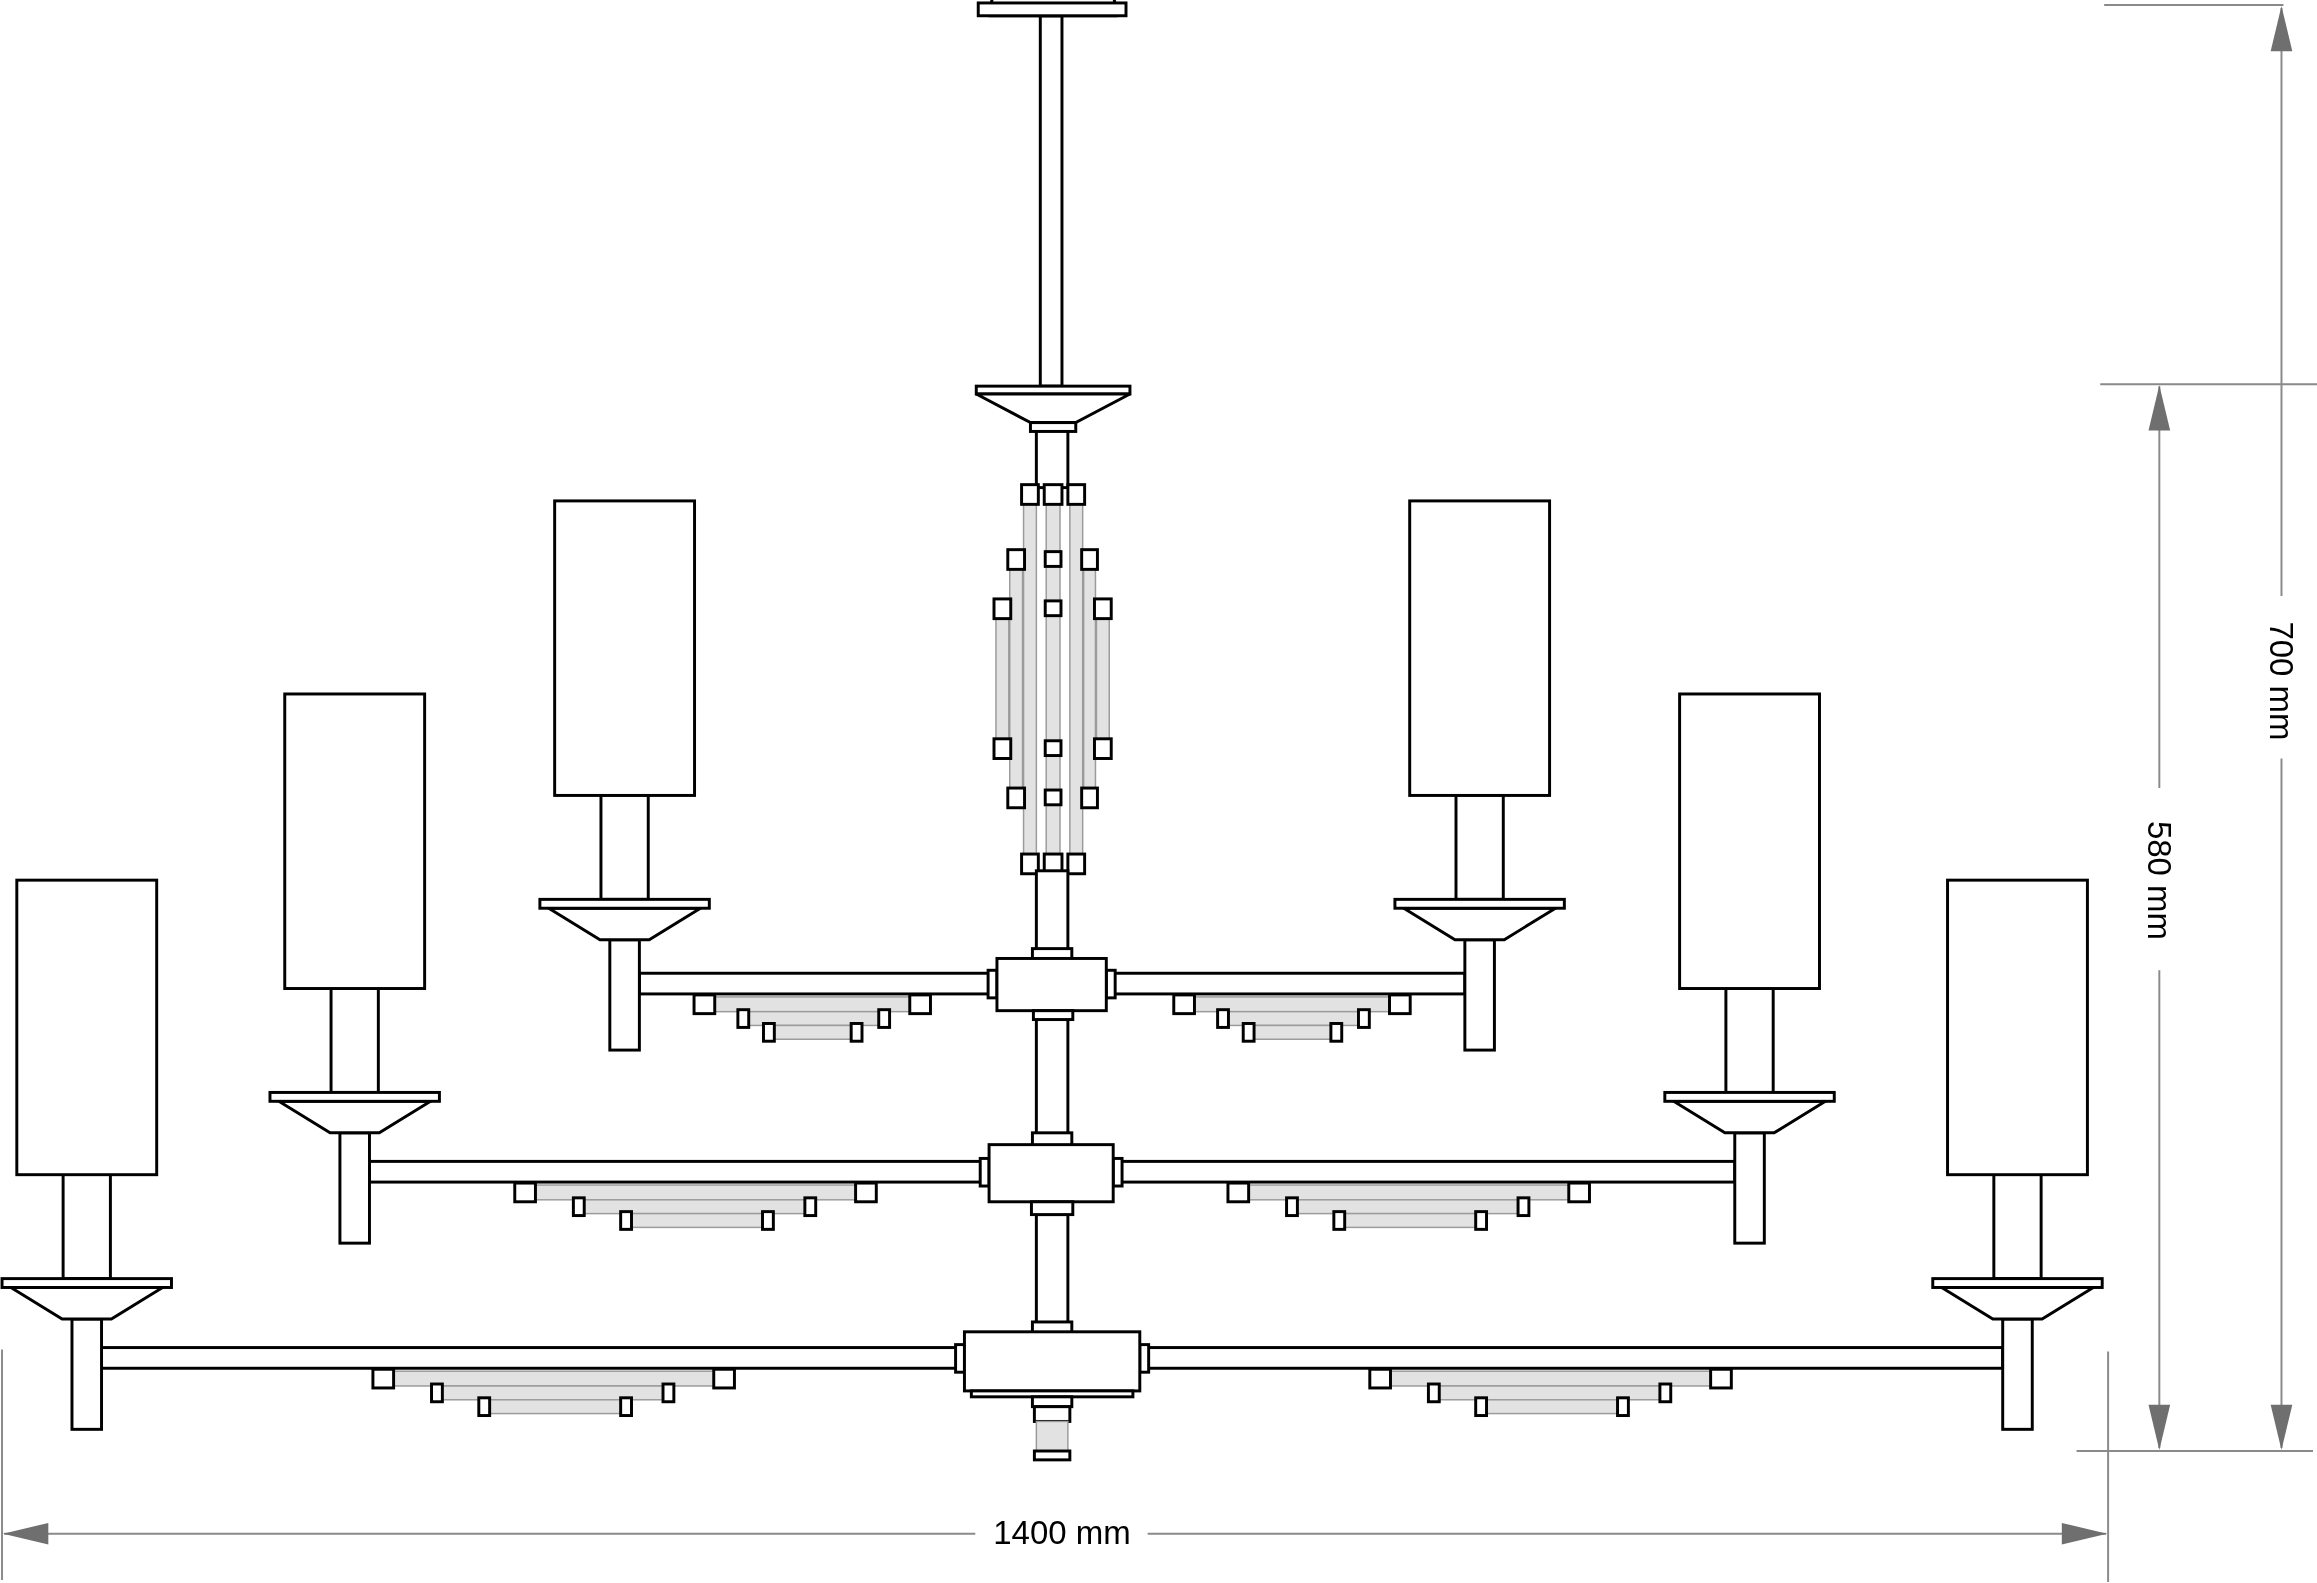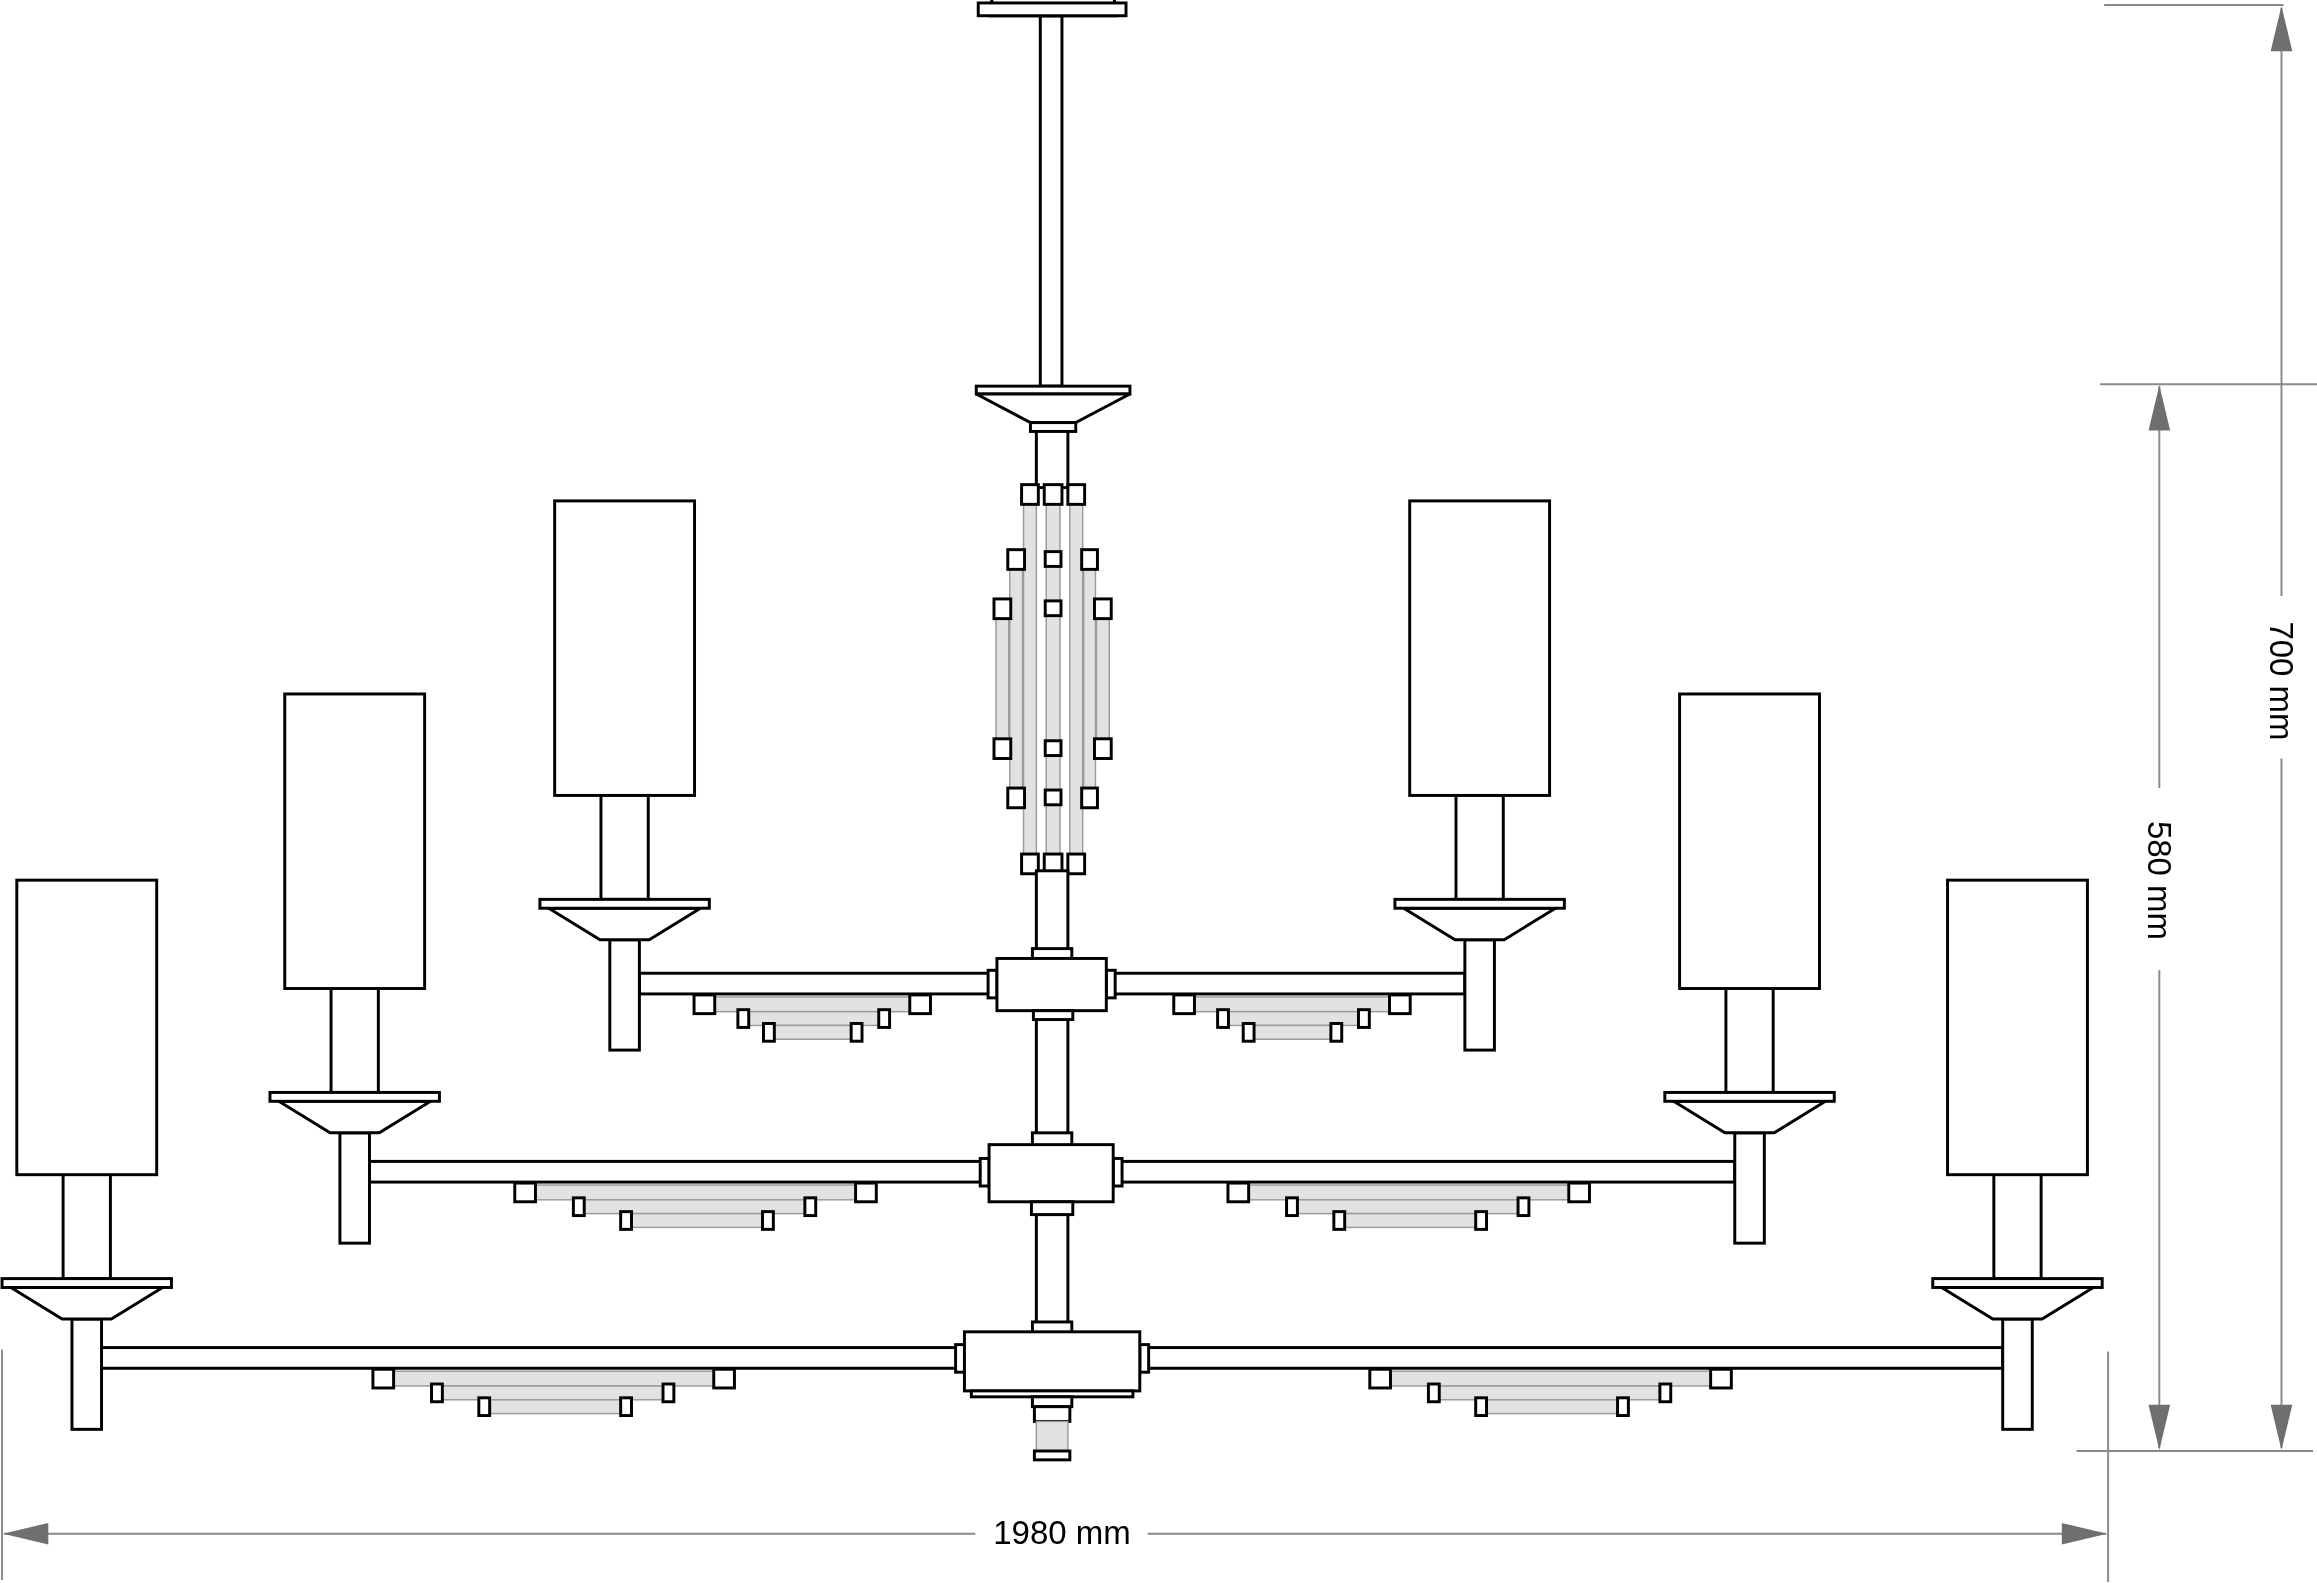--- a/index.html
+++ b/index.html
@@ -199,19 +199,19 @@
     <use href="#stack-l" x="1389" y="1389"></use>
 
     <use href="#candle" x="547" y="507"></use>
     <use href="#candle" x="1415" y="507"></use>
     <use href="#candle" x="273" y="703"></use>
     <use href="#candle" x="1689" y="703"></use>
     <use href="#candle" x="1" y="892"></use>
     <use href="#candle" x="1961" y="892"></use>
   </svg>
 
-  <div class="dimlabel" style="left:988px;top:1515px;width:148px;">1980 mm</div>
+  <div class="dimlabel" style="left:988px;top:1515px;width:148px;">1400 mm</div>
 
   <div class="dimlabel rot90" style="left:2299px;top:601px;width:160px;height:35px;">700 mm</div>
 
   <div class="dimlabel rot90" style="left:2177px;top:794px;width:173px;height:35px;">580 mm</div>
 </div>
 
 
 </body></html>

